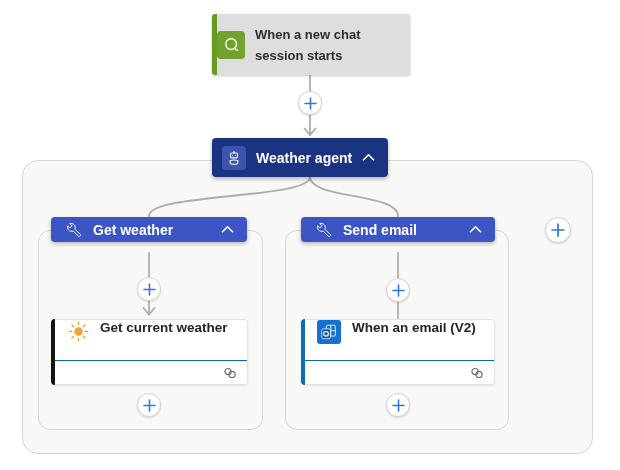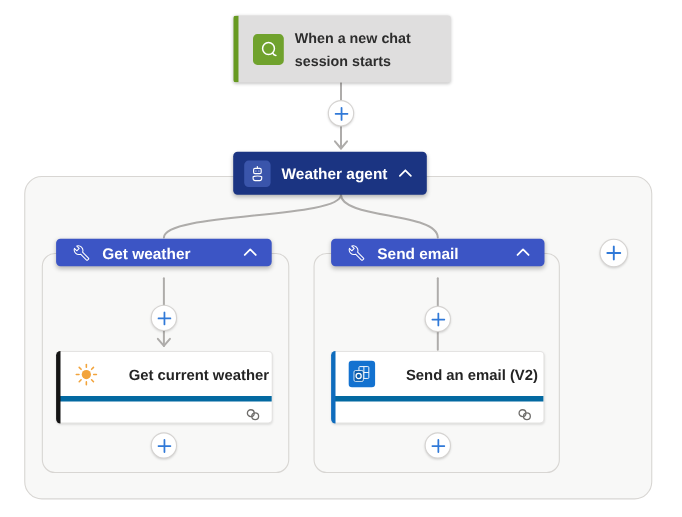--- a/index.html
+++ b/index.html
@@ -19,21 +19,21 @@
   }
   .inner-scope.left{left:38px;width:225px;}
   .inner-scope.right{left:285px;width:224px;}
   
   .connectors{position:absolute;left:0;top:0;width:620px;height:470px;pointer-events:none;}
   .connectors path{stroke:var(--c-connector,#aeacaa);stroke-width:1.8;fill:none;stroke-linecap:round;stroke-linejoin:round;}
   
   .trigger{
     position:absolute;left:212px;top:14px;width:198px;height:61px;box-sizing:border-box;
     background:var(--c-trigger_bg,#dfdede);border-left:5px solid var(--c-trigger_accent,#679a21);
-    border-radius:3px;display:flex;align-items:center;gap:10px;padding-left:13px;
+    border-radius:3px;display:flex;align-items:center;gap:10px;
     box-shadow:0 1px 3px rgba(0,0,0,.22);cursor:pointer;
   }
   .trigger-icon{
     width:28px;height:28px;border-radius:4px;background:var(--c-trigger_icon,#70a22d);
     display:flex;align-items:center;justify-content:center;flex:0 0 auto;
   }
   .trigger-title{font-size:13px;font-weight:700;color:#2d2d2d;line-height:21px;width:118px;}
   
   .agent-header{
     position:absolute;left:212px;top:138px;width:176px;height:39px;box-sizing:border-box;
@@ -57,21 +57,21 @@
   
   .card{
     position:absolute;top:319px;height:66px;box-sizing:border-box;background:#ffffff;
     border:1px solid #e4e3e2;border-radius:4px;box-shadow:0 1px 2px rgba(0,0,0,.10);cursor:pointer;
   }
   .card.left{left:51px;width:197px;}
   .card.right{left:301px;width:194px;}
   .card-accent{position:absolute;left:-1px;top:-1px;bottom:-1px;width:4px;border-radius:4px 0 0 4px;}
   .card.left  .card-accent{background:var(--c-weather_accent,#141414);}
   .card.right .card-accent{background:var(--c-email_accent,#0f6cbd);}
-  .card-main{height:40px;display:flex;align-items:center;gap:28px;padding-left:15px;border-bottom:5px solid #0369a1;}
+  .card-main{height:40px;display:flex;align-items:flex-start;gap:11px;padding-left:15px;border-bottom:1px solid #0369a1;}
   .card-title{font-size:13.5px;font-weight:600;color:#242424;white-space:nowrap;}
   .card-footer{height:24px;display:flex;align-items:center;justify-content:flex-end;padding-right:10px;}
   .sun-wrap{width:22px;height:22px;display:flex;align-items:center;justify-content:center;flex:0 0 auto;}
   .outlook-icon{
     width:24px;height:24px;border-radius:3px;background:var(--c-outlook_icon,#1372d0);
     display:flex;align-items:center;justify-content:center;flex:0 0 auto;
   }
   
   .plus-btn{
     position:absolute;width:24px;height:24px;border-radius:50%;background:#ffffff;
@@ -226,21 +226,21 @@
         <svg width="18" height="18" viewBox="0 0 20 20">
           <g stroke="#ffffff" stroke-width="1" fill="none" opacity="0.95">
             <rect x="7" y="2.5" width="10" height="12" rx="1"></rect>
             <line x1="12" y1="2.5" x2="12" y2="14.5"></line>
             <line x1="7" y1="8.5" x2="17" y2="8.5"></line>
           </g>
           <rect x="2" y="6.5" width="9.5" height="11" rx="1.5" fill="#0b5cab" stroke="#ffffff" stroke-width="0.8"></rect>
           <circle cx="6.7" cy="12" r="2.6" fill="none" stroke="#ffffff" stroke-width="1.3"></circle>
         </svg>
       </span>
-      <span class="card-title">Send an email (V2)</span>
+      <span class="card-title">When an email (V2)</span>
     </div>
     <div class="card-footer">
       <span style="display:flex;">
         <svg width="14" height="12" viewBox="0 0 14 12" fill="none" stroke="#6f6d6b" stroke-width="1.2">
           <circle cx="5" cy="4.6" r="3.1"></circle>
             <circle cx="9" cy="7.4" r="3.1"></circle>
         </svg>
       </span>
     </div>
   </div>

